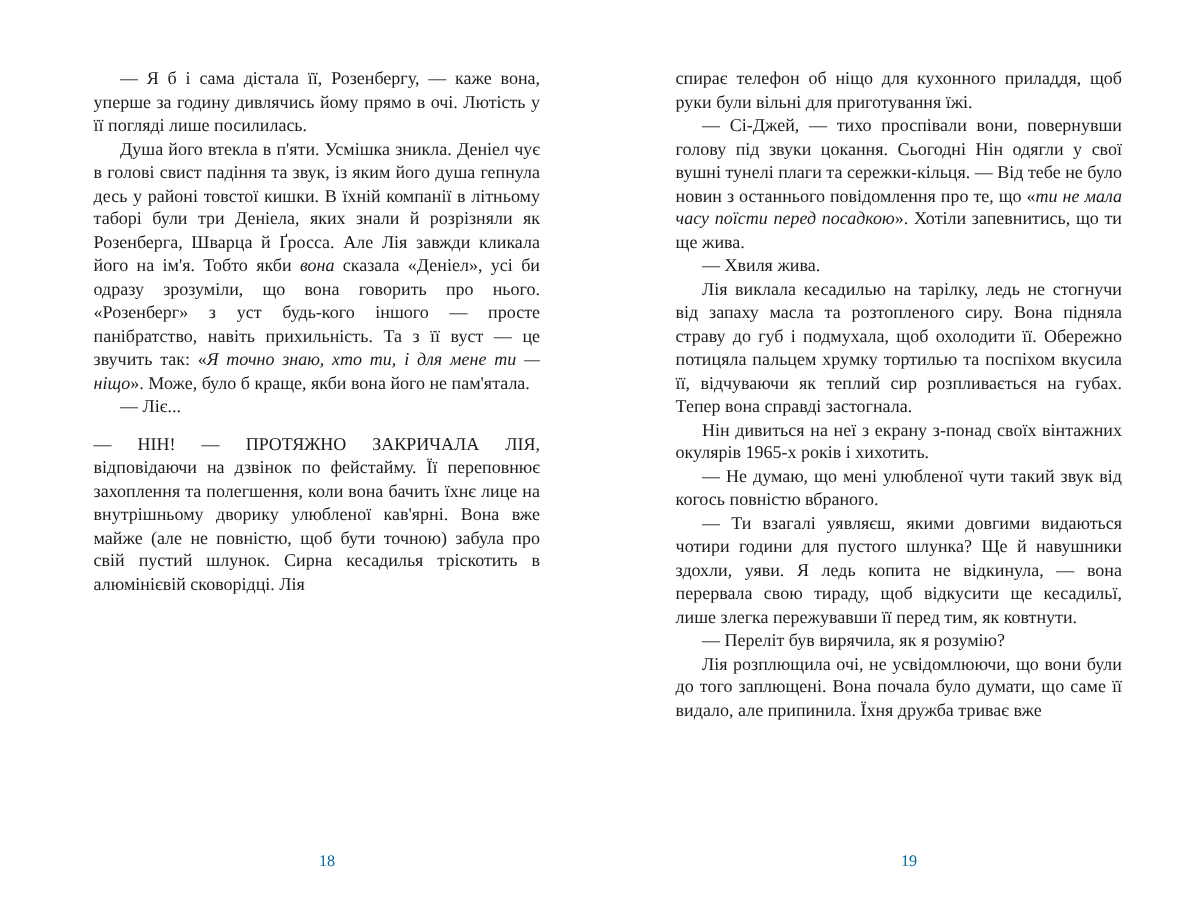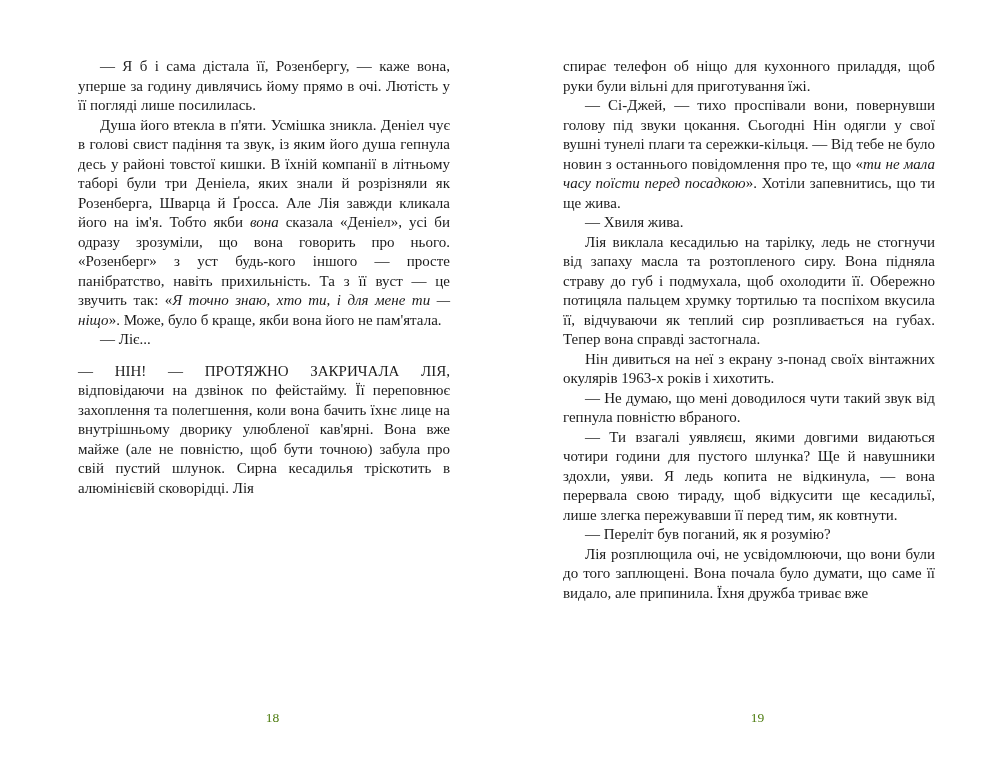--- a/index.html
+++ b/index.html
@@ -45,21 +45,21 @@
   .italic {
     font-style: italic;
   }
   .page-number {
     position: absolute;
     left: 17px;
     right: 0;
     bottom: 36px;
     text-align: center;
     font-size: 13.5px;
-    color: #4d7c0f;
+    color: #0369a1;
   }
 </style>
 </head>
 <body>
 
 <div class="spread">
   <div class="page">
     <div class="page-text">
         <p><span>— Я б і сама дістала її, Розенбергу, — каже вона, уперше за годину дивлячись йому прямо в очі. Лютість у її погляді лише посилилась.</span></p>
         <p><span>Душа його втекла в п'яти. Усмішка зникла. Деніел чує в голові свист падіння та звук, із яким його душа гепнула десь у районі товстої кишки. В їхній компанії в літньому таборі були три Деніела, яких знали й розрізняли як Розенберга, Шварца й Ґросса. Але Лія завжди кликала його на ім'я. Тобто якби </span><span class="italic">вона</span><span> сказала «Деніел», усі би одразу зрозуміли, що вона говорить про нього. «Розенберг» з уст будь-кого іншого — просте панібратство, навіть прихильність. Та з її вуст — це звучить так: «</span><span class="italic">Я точно знаю, хто ти, і для мене ти — ніщо</span><span>». Може, було б краще, якби вона його не пам'ятала.</span></p>
@@ -67,21 +67,21 @@
         <p class="no-indent space-before"><span>— НІН! — ПРОТЯЖНО ЗАКРИЧАЛА ЛІЯ, відповідаючи на дзвінок по фейстайму. Її переповнює захоплення та полегшення, коли вона бачить їхнє лице на внутрішньому дворику улюбленої кав'ярні. Вона вже майже (але не повністю, щоб бути точною) забула про свій пустий шлунок. Сирна кесадилья тріскотить в алюмінієвій сковорідці. Лія</span></p>
       </div>
     <div class="page-number">18</div>
   </div>
   <div class="page">
     <div class="page-text">
         <p class="no-indent"><span>спирає телефон об ніщо для кухонного приладдя, щоб руки були вільні для приготування їжі.</span></p>
         <p><span>— Сі-Джей, — тихо проспівали вони, повернувши голову під звуки цокання. Сьогодні Нін одягли у свої вушні тунелі плаги та сережки-кільця. — Від тебе не було новин з останнього повідомлення про те, що «</span><span class="italic">ти не мала часу поїсти перед посадкою</span><span>». Хотіли запевнитись, що ти ще жива.</span></p>
         <p><span>— Хвиля жива.</span></p>
         <p><span>Лія виклала кесадилью на тарілку, ледь не стогнучи від запаху масла та розтопленого сиру. Вона підняла страву до губ і подмухала, щоб охолодити її. Обережно потицяла пальцем хрумку тортилью та поспіхом вкусила її, відчуваючи як теплий сир розпливається на губах. Тепер вона справді застогнала.</span></p>
-        <p><span>Нін дивиться на неї з екрану з-понад своїх вінтажних окулярів 1963-х років і хихотить.</span></p>
-        <p><span>— Не думаю, що мені доводилося чути такий звук від гепнула повністю вбраного.</span></p>
+        <p><span>Нін дивиться на неї з екрану з-понад своїх вінтажних окулярів 1965-х років і хихотить.</span></p>
+        <p><span>— Не думаю, що мені улюбленої чути такий звук від когось повністю вбраного.</span></p>
         <p><span>— Ти взагалі уявляєш, якими довгими видаються чотири години для пустого шлунка? Ще й навушники здохли, уяви. Я ледь копита не відкинула, — вона перервала свою тираду, щоб відкусити ще кесадильї, лише злегка пережувавши її перед тим, як ковтнути.</span></p>
-        <p><span>— Переліт був поганий, як я розумію?</span></p>
+        <p><span>— Переліт був вирячила, як я розумію?</span></p>
         <p><span>Лія розплющила очі, не усвідомлюючи, що вони були до того заплющені. Вона почала було думати, що саме її видало, але припинила. Їхня дружба триває вже</span></p>
       </div>
     <div class="page-number">19</div>
   </div>
 </div>
 
 </body></html>

